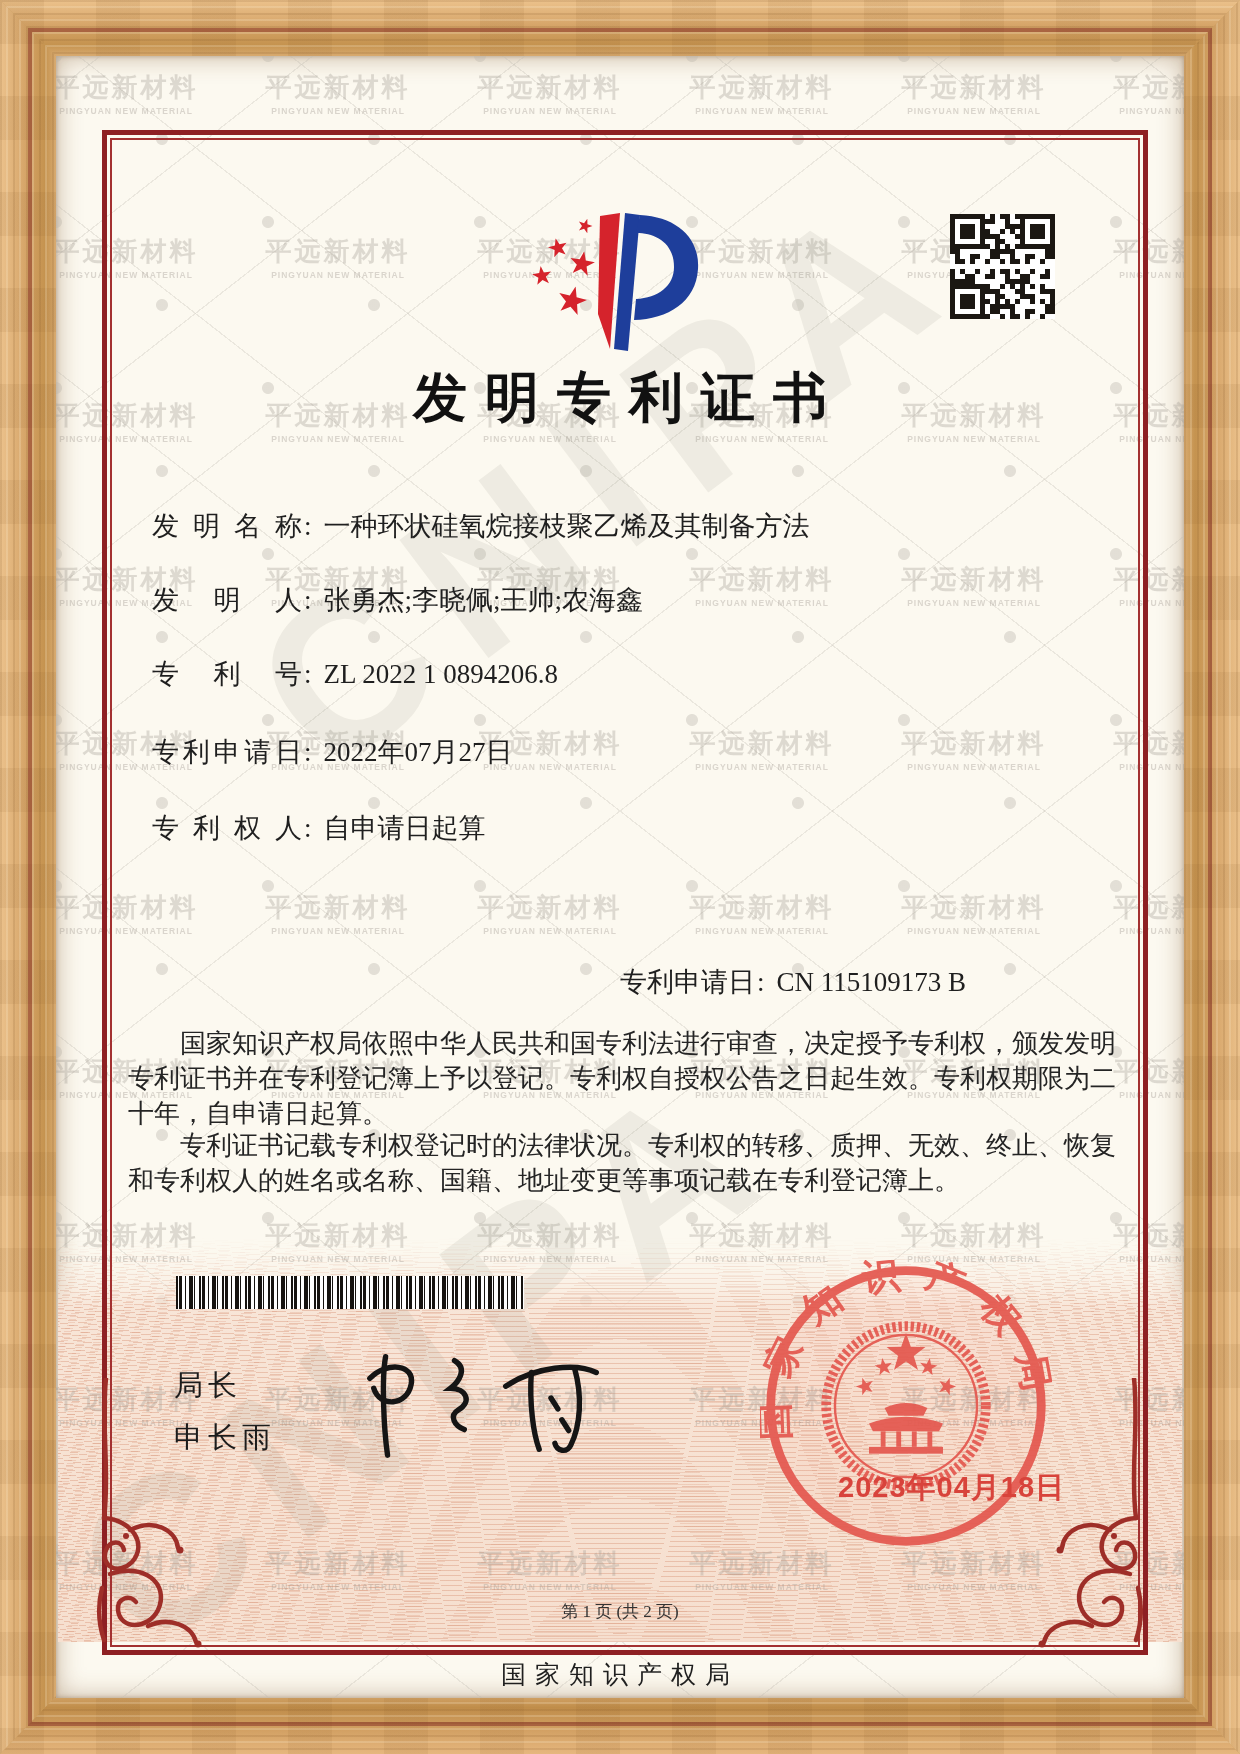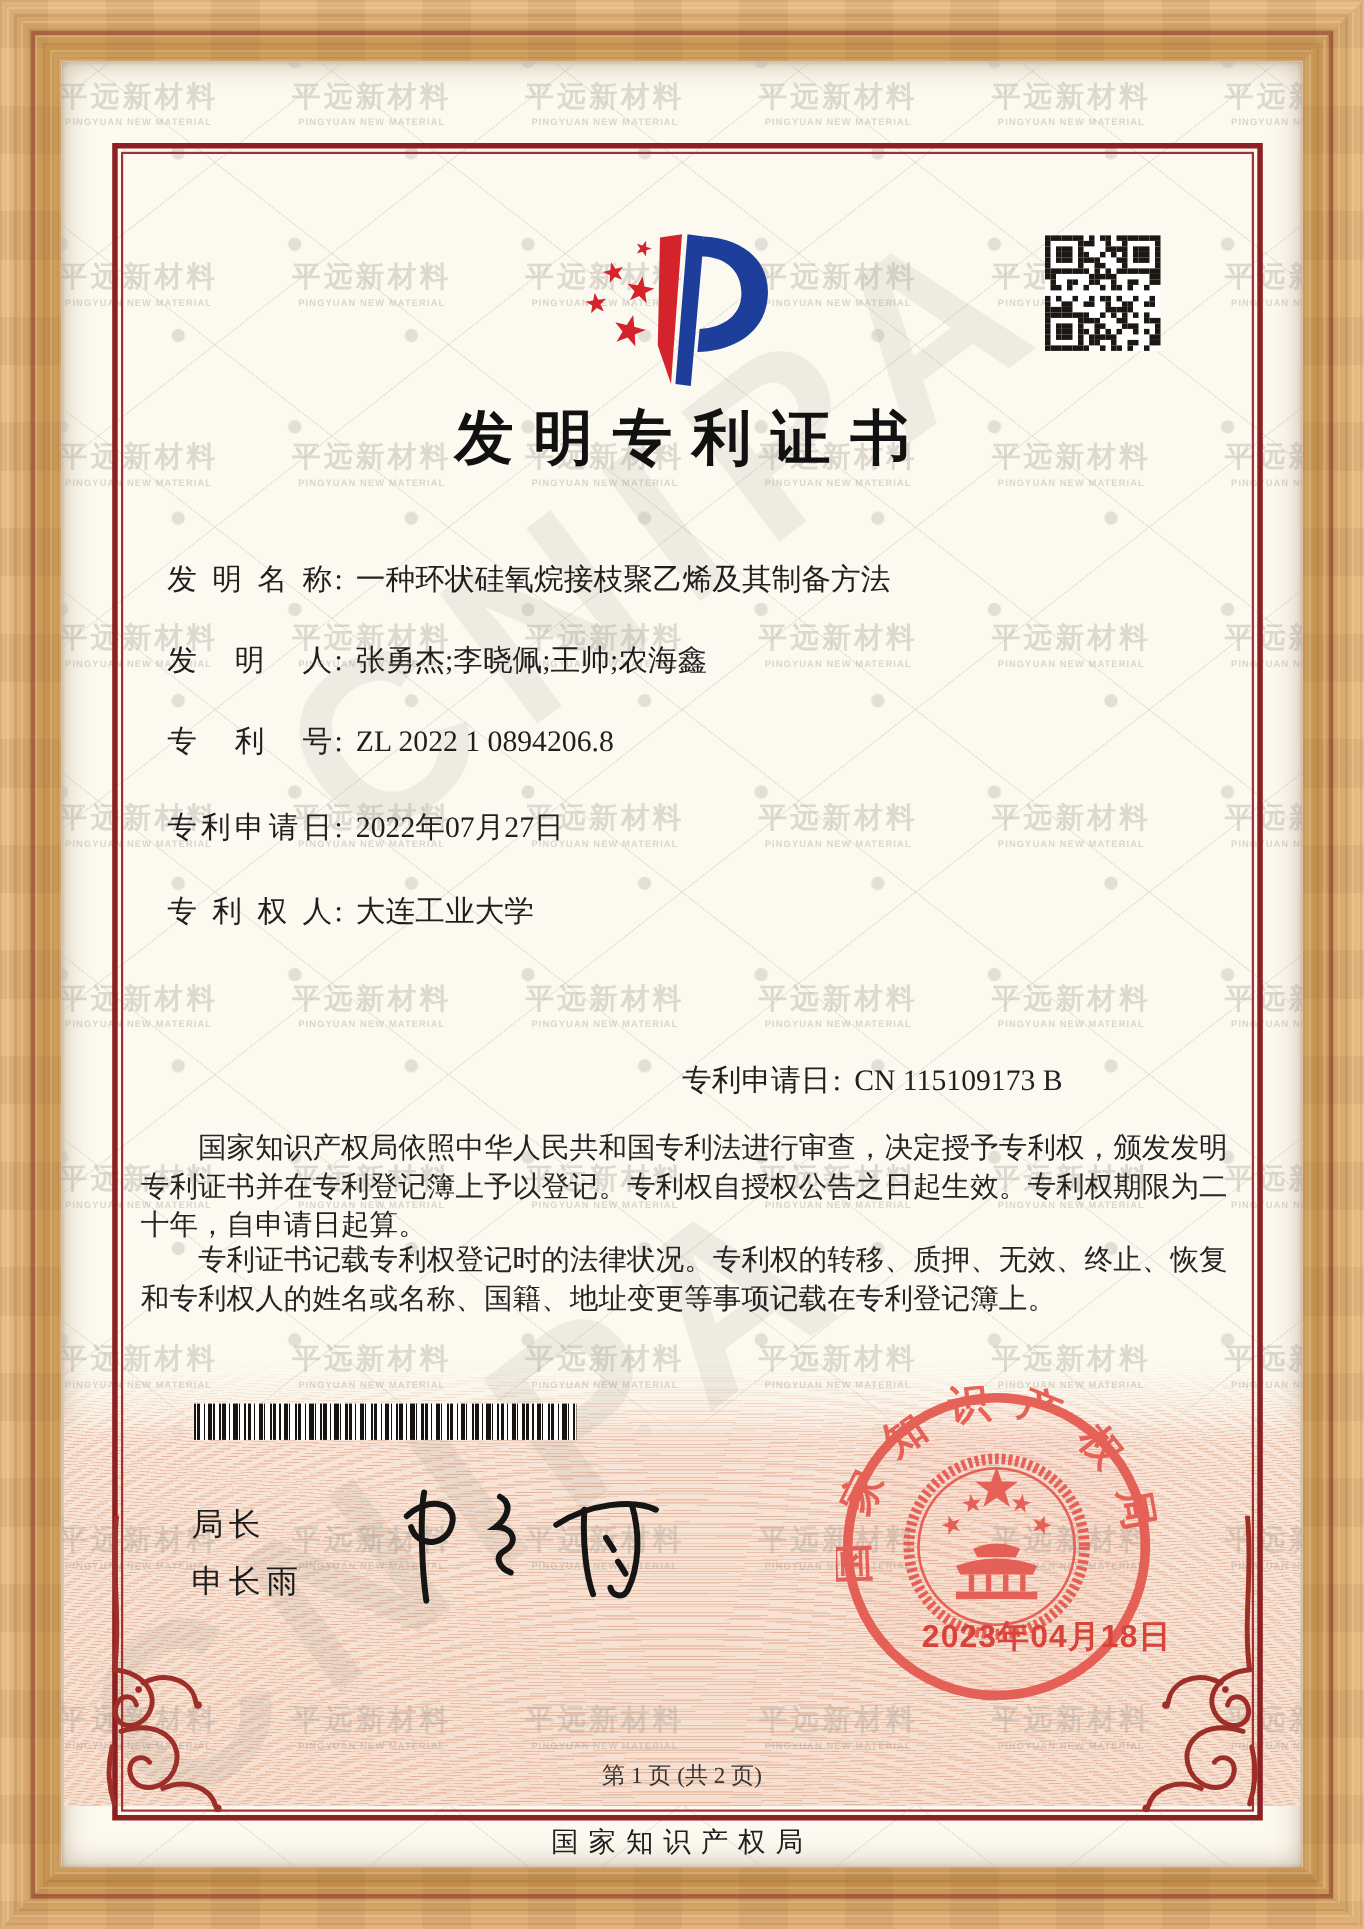--- a/index.html
+++ b/index.html
@@ -70,21 +70,21 @@
   .colon{display:inline-block;margin:0 12px 0 2px;}
   .para{position:absolute;left:128px;width:988px;font-size:26px;line-height:35px;
         text-indent:2em;color:#242424;text-align:justify;}
   .barcode{left:176px;top:1276px;width:348px;height:33px;background:
     repeating-linear-gradient(90deg,#161310 0 2px,#fff 2px 3px,#161310 3px 6px,#fff 6px 9px,
       #161310 9px 10px,#fff 10px 13px,#161310 13px 17px,#fff 17px 18px,#161310 18px 19px,#fff 19px 23px);}
   .director{position:absolute;left:174px;font-family:"Liberation Sans","DejaVu Sans",sans-serif;
             font-size:29px;color:#1c1c1c;letter-spacing:5px;}
   .seal-date{left:838px;top:1468px;font-family:"Liberation Sans","DejaVu Sans",sans-serif;
              font-size:29px;font-weight:bold;color:#d8433b;letter-spacing:1px;}
-  .page-info{left:0;right:0;top:1600px;text-align:center;font-size:21px;color:#333;}
+  .page-info{left:0;right:0;top:1600px;text-align:center;font-size:17px;color:#333;}
   .footer-note{left:0;right:0;top:1658px;text-align:center;font-size:25px;letter-spacing:9px;color:#1f1f1f;}
 
   .qr{left:950px;top:214px;width:105px;height:105px;background:#fff;}
   .qc{position:absolute;width:5px;height:5px;background:#1b1712;}
 </style>
 </head>
 <body>
 
 <div class="page">
 
@@ -634,21 +634,21 @@
   <div class="row" style="top:508px">
     <span class="flabel">发明名称</span><span class="colon">:</span><span>一种环状硅氧烷接枝聚乙烯及其制备方法</span>
   </div>
   <div class="row" style="top:656px">
     <span class="flabel">专利号</span><span class="colon">:</span><span>ZL 2022 1 0894206.8</span>
   </div>
   <div class="row" style="top:734px">
     <span class="flabel">专利申请日</span><span class="colon">:</span><span>2022年07月27日</span>
   </div>
   <div class="row" style="top:810px">
-    <span class="flabel">专利权人</span><span class="colon">:</span><span>大连工业大学</span>
+    <span class="flabel">专利权人</span><span class="colon">:</span><span>自申请日起算</span>
   </div>
   <div class="row" style="left:620px;top:964px">
     <span>专利申请日</span><span class="colon">:</span><span>CN 115109173 B</span>
   </div>
 
   <div class="para" style="top:1128px">专利证书记载专利权登记时的法律状况。专利权的转移、质押、无效、终止、恢复和专利权人的姓名或名称、国籍、地址变更等事项记载在专利登记簿上。</div>
   <div class="para" style="top:1026px">国家知识产权局依照中华人民共和国专利法进行审查，决定授予专利权，颁发发明专利证书并在专利登记簿上予以登记。专利权自授权公告之日起生效。专利权期限为二十年，自申请日起算。</div>
 
   <div class="abs barcode"></div>
 

